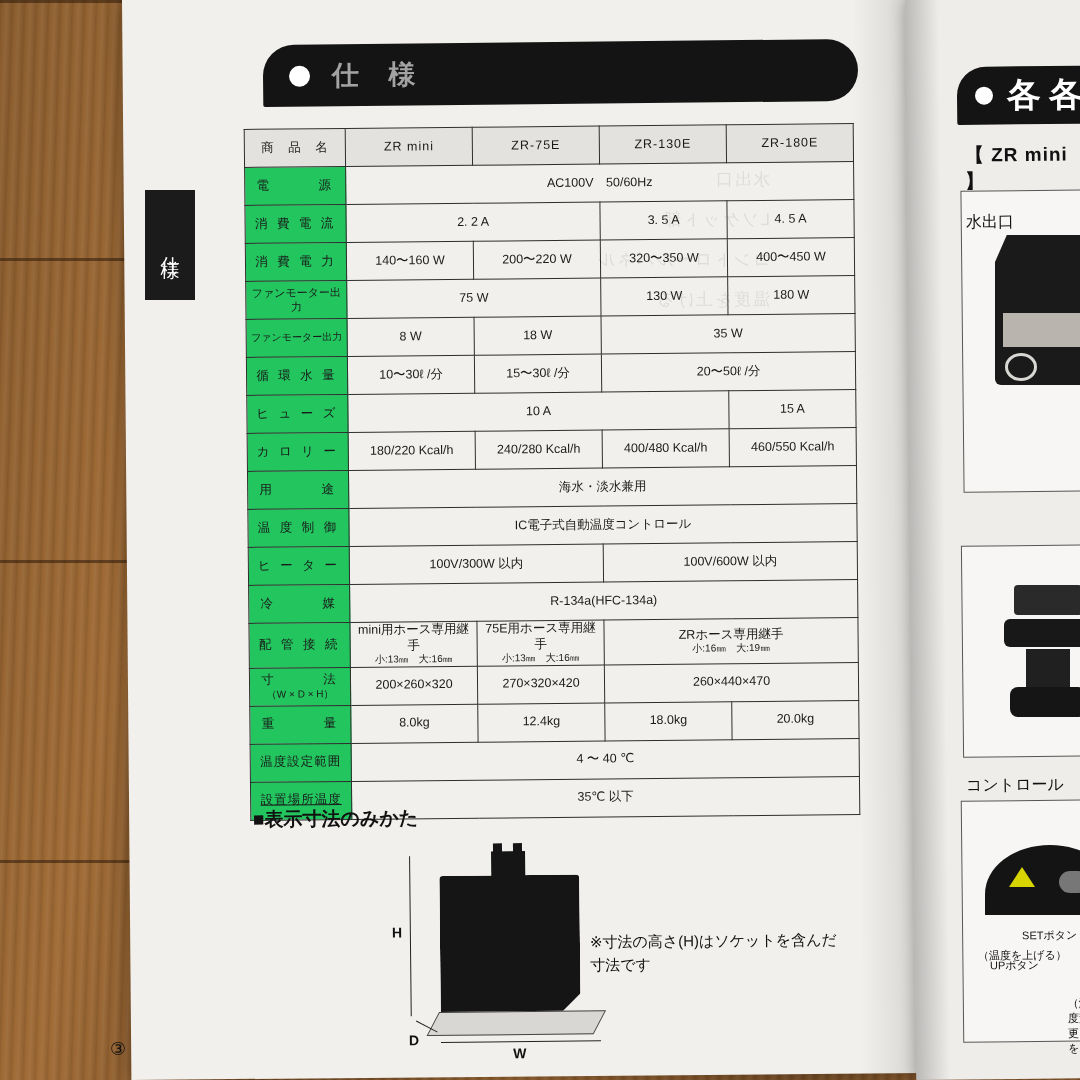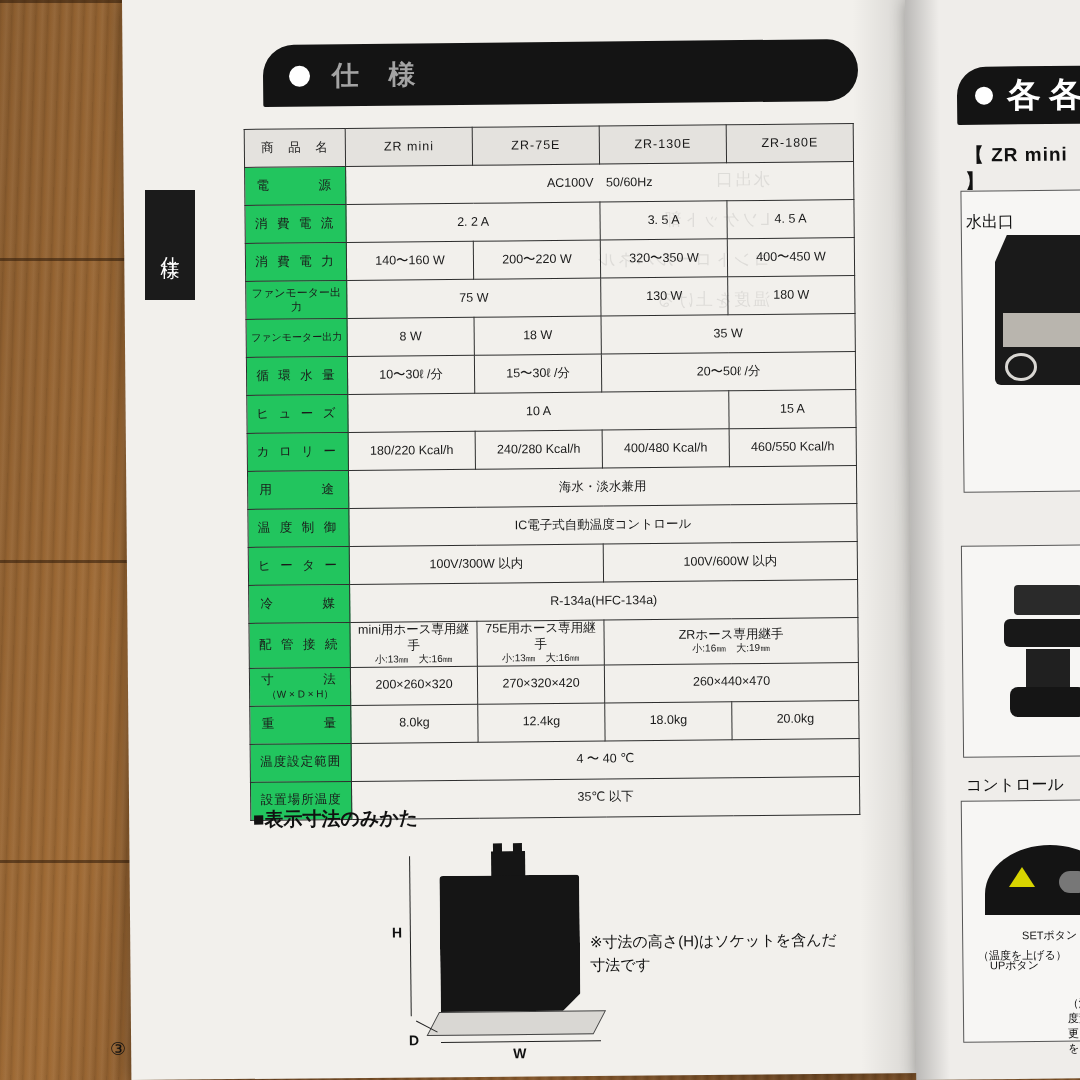--- a/index.html
+++ b/index.html
@@ -348,21 +348,21 @@
         <td>18.0kg</td>
         <td>20.0kg</td>
       </tr>
 
       <tr>
         <td class="rowhead" style="letter-spacing:1px;text-align:center;">温度設定範囲</td>
         <td colspan="4">4 〜 40 ℃</td>
       </tr>
 
       <tr>
-        <td class="rowhead" style="letter-spacing:1px;">設置場所温度</td>
+        <td class="rowhead" style="letter-spacing:1px;text-decoration:underline;">設置場所温度</td>
         <td colspan="4">35℃ 以下</td>
       </tr>
     </tbody>
       </table>
   </div>
 
   <div class="fig-title">■表示寸法のみかた</div>
 
   <div class="fig">
     <div class="spout"></div>

